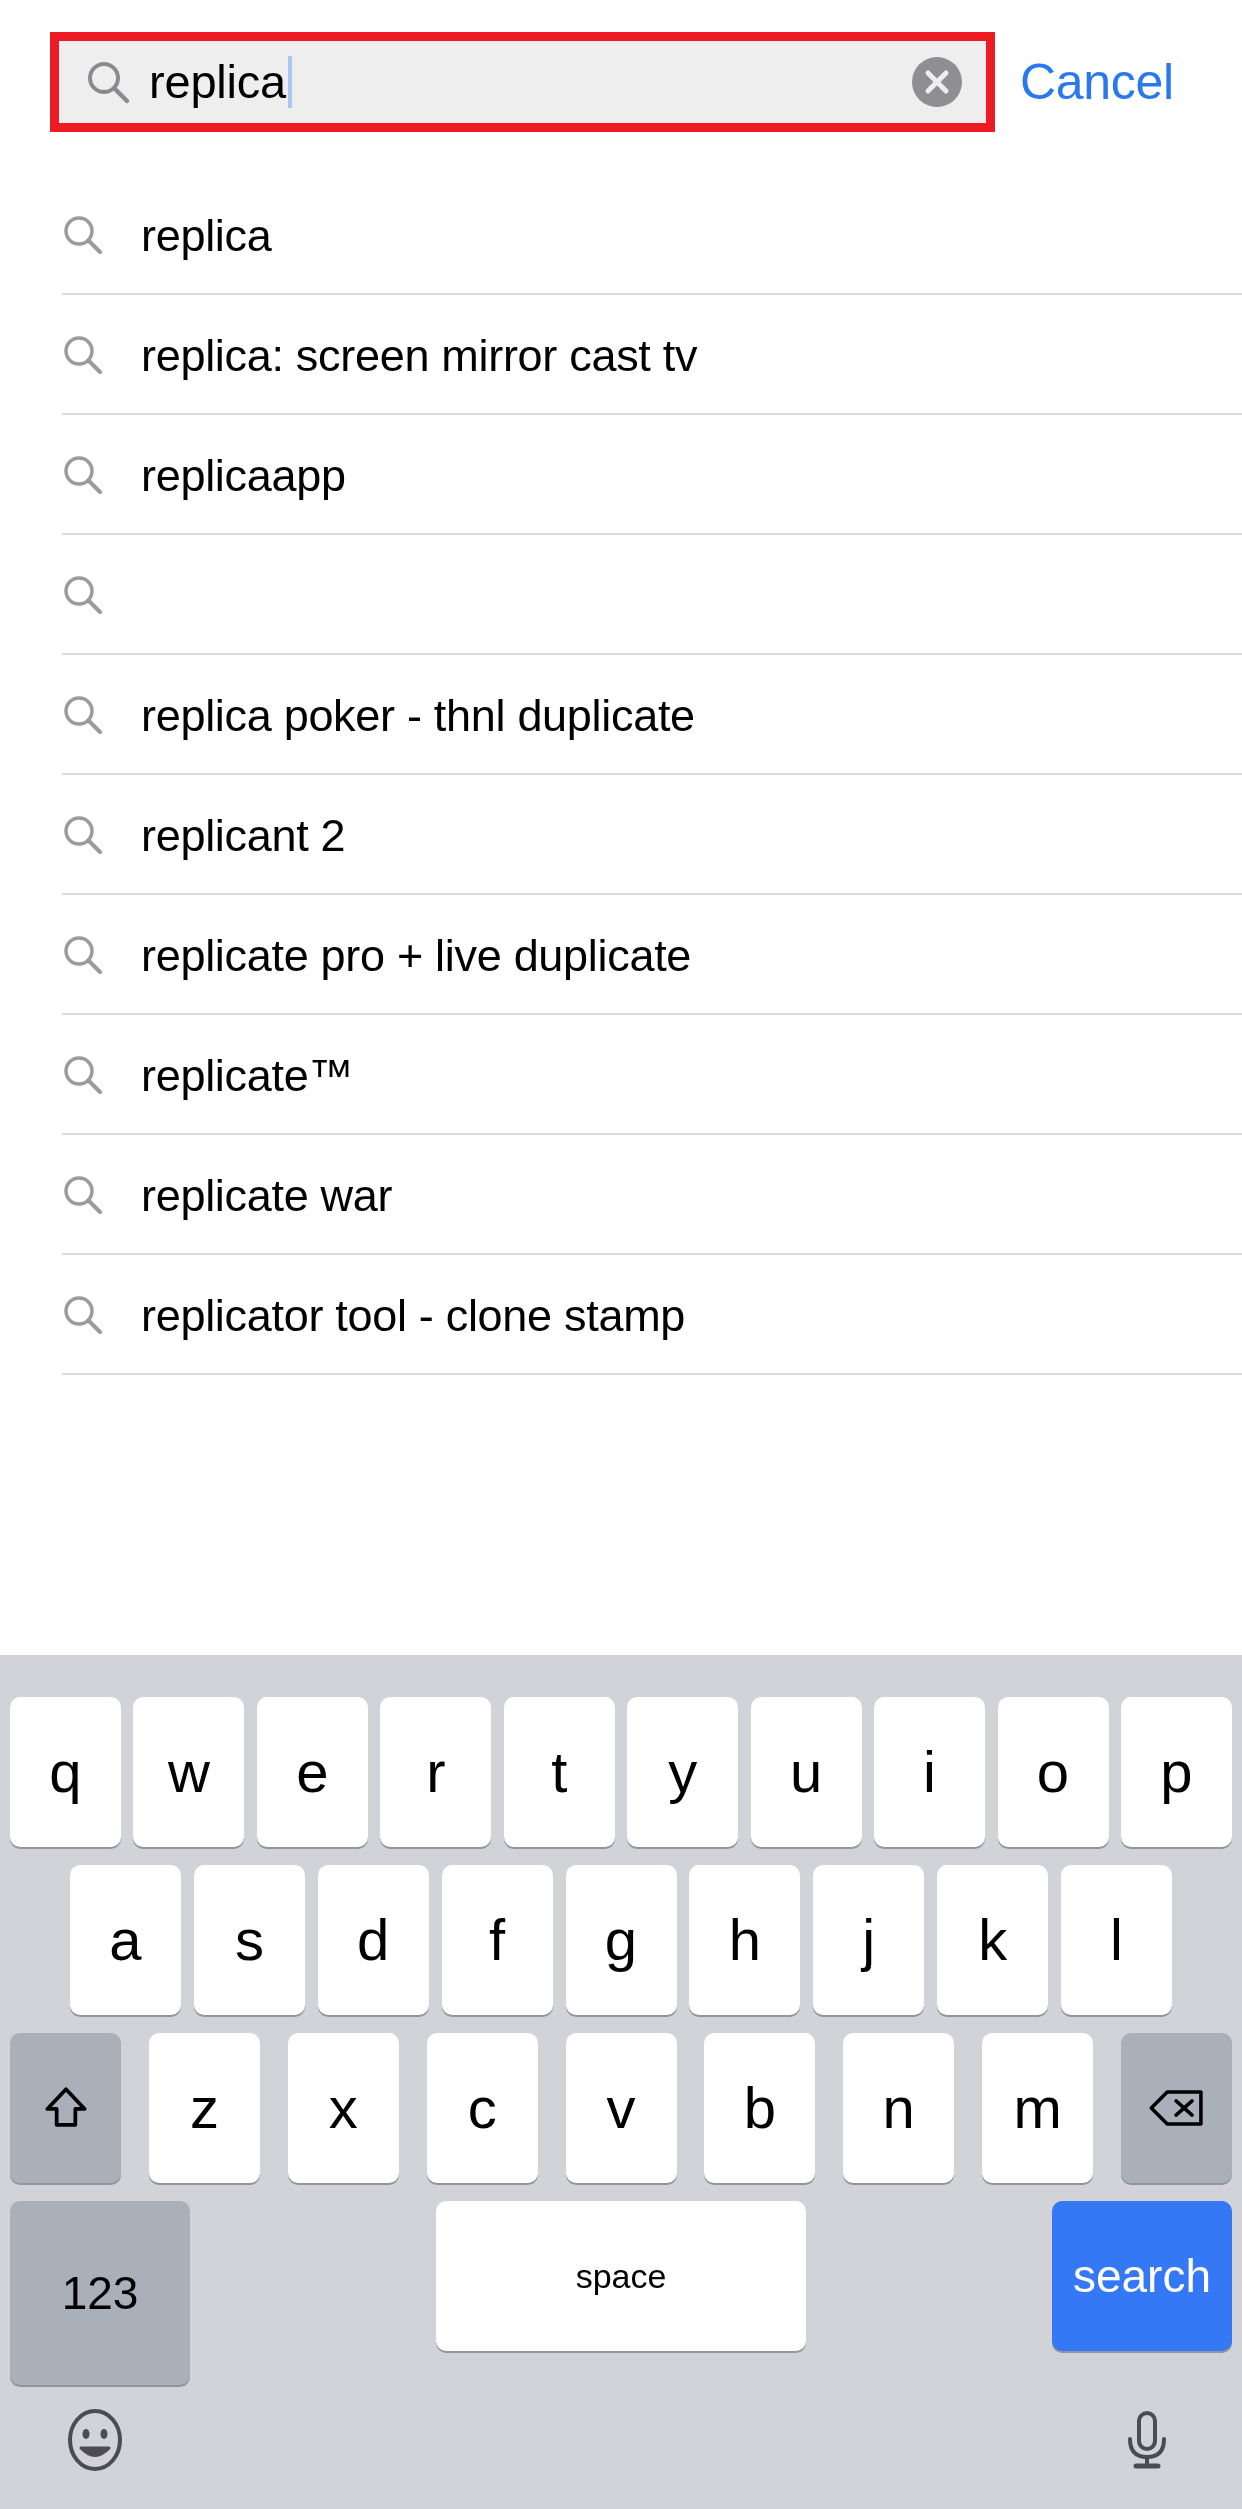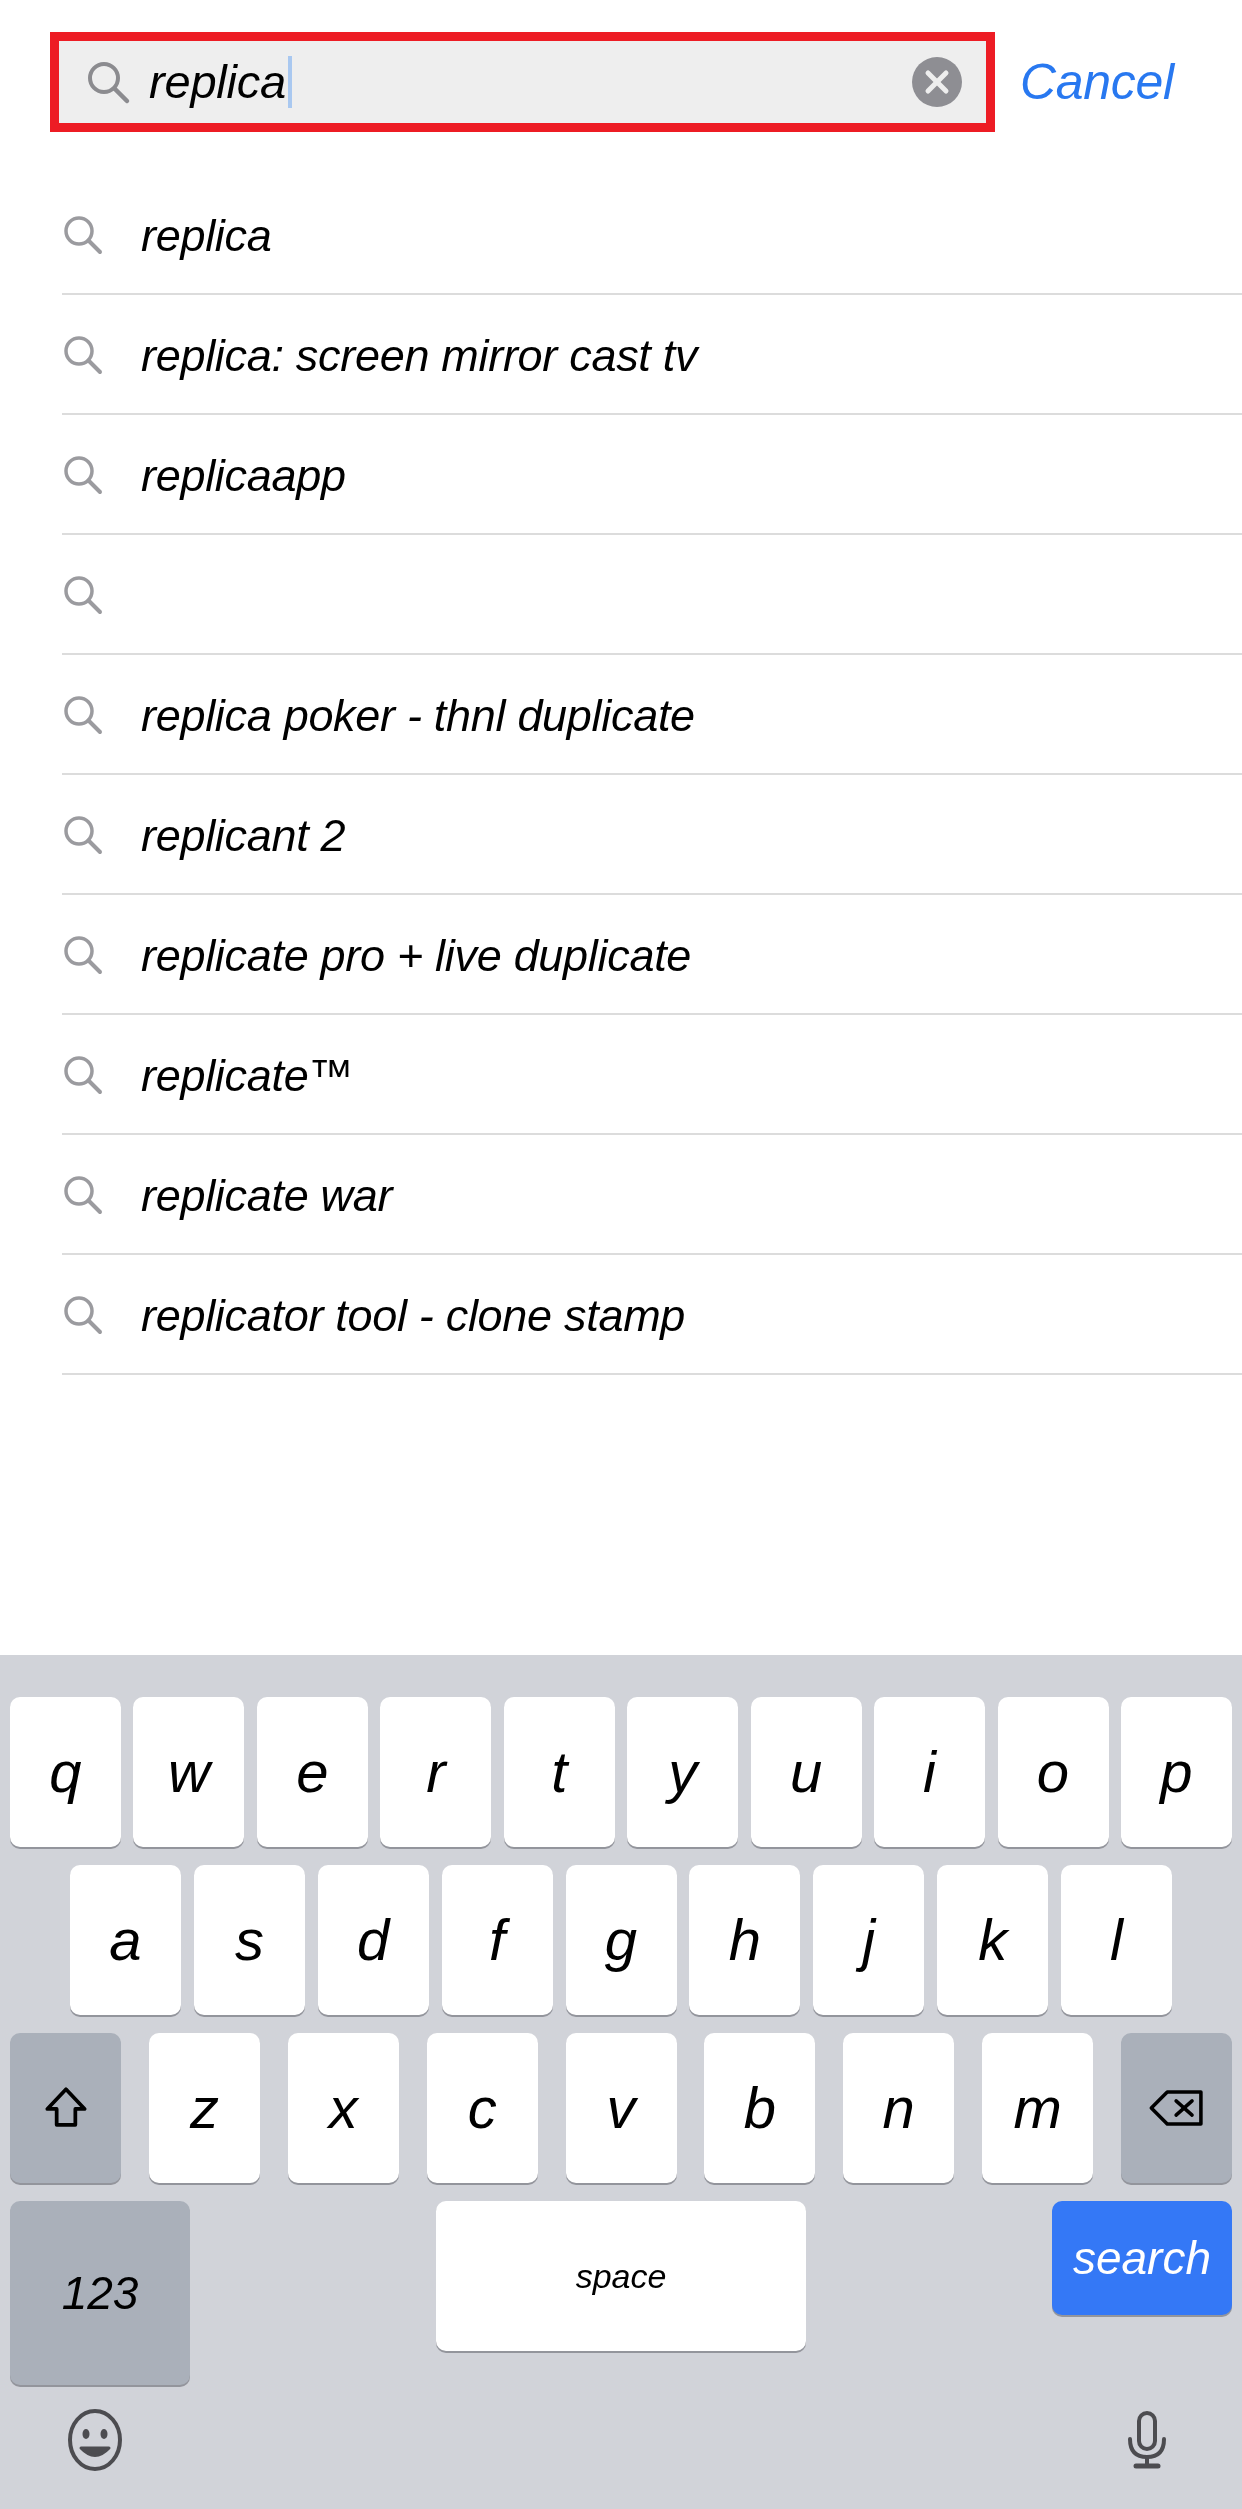--- a/index.html
+++ b/index.html
@@ -2,21 +2,21 @@
 <html><head>
 <meta charset="utf-8">
 <style>
   * { margin:0; padding:0; box-sizing:border-box; }
   html, body {
     width:1242px; height:2509px;
     background:#ffffff;
     font-family:"Liberation Sans", sans-serif;
     overflow:hidden;
   }
-  #root { position:relative; width:1242px; height:2509px; background:#fff;font-style:italic; }
+  #root { position:relative; width:1242px; height:2509px; background:#fff; }
 
   
   .search-header {
     position:absolute; top:0; left:0; width:1242px; height:160px;
     background:#ffffff;
   }
   .search-highlight {
     position:absolute; left:50px; top:32px;
     width:945px; height:100px;
     border:9px solid #ed1c24;
@@ -90,21 +90,21 @@
     user-select:none;
   }
   .kb-row-1 .key { width:111px; height:150px; }
   .kb-row-2 .key { width:111px; height:150px; }
   .kb-row-3 .key { width:111px; height:150px; }
   .key-shift { width:160px; height:150px; background:#aab0ba; }
   .key-delete { width:160px; height:150px; background:#aab0ba; }
 
   .key-123 { width:180px; height:184px; background:#aab0ba; font-size:46px; }
   .key-space { width:370px; height:150px; background:#ffffff; font-size:34px; }
-  .key-search { width:180px; height:114px; background:#3478f6; color:#fff; font-size:46px; }
+  .key-search { width:180px; height:150px; background:#3478f6; color:#fff; font-size:46px; }
 
   .kb-bottom {
     position:absolute; left:0; top:716px; width:1242px; height:138px;
     display:flex; align-items:center; justify-content:space-between;
     padding:0 62px;
   }
   .kb-bottom .bicon { width:66px; height:66px; display:block; }
 </style>
 </head>
 <body>

